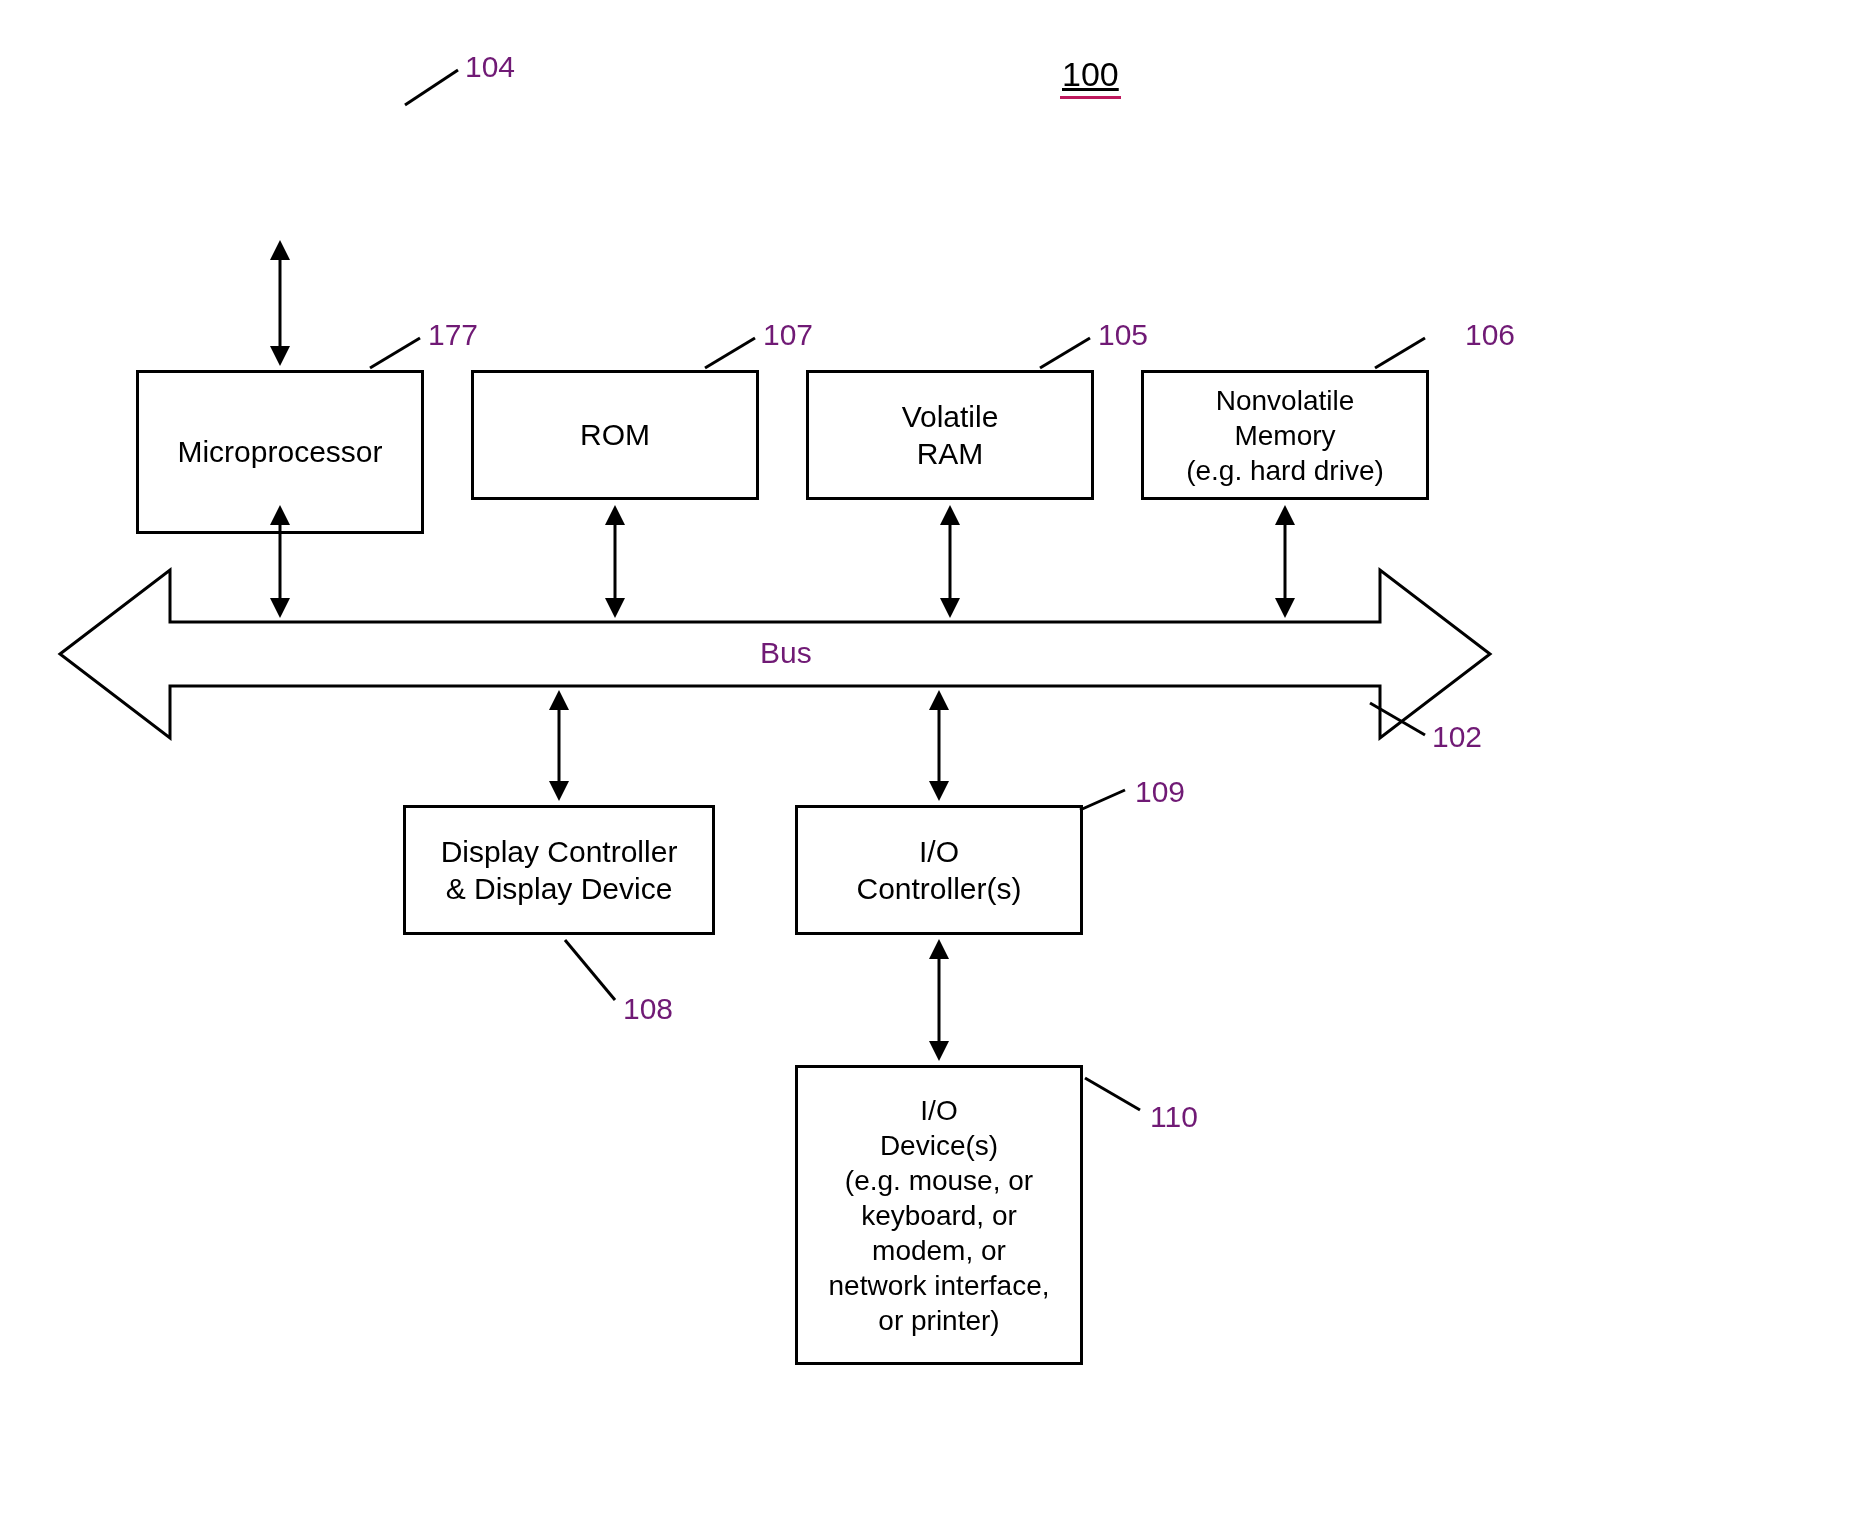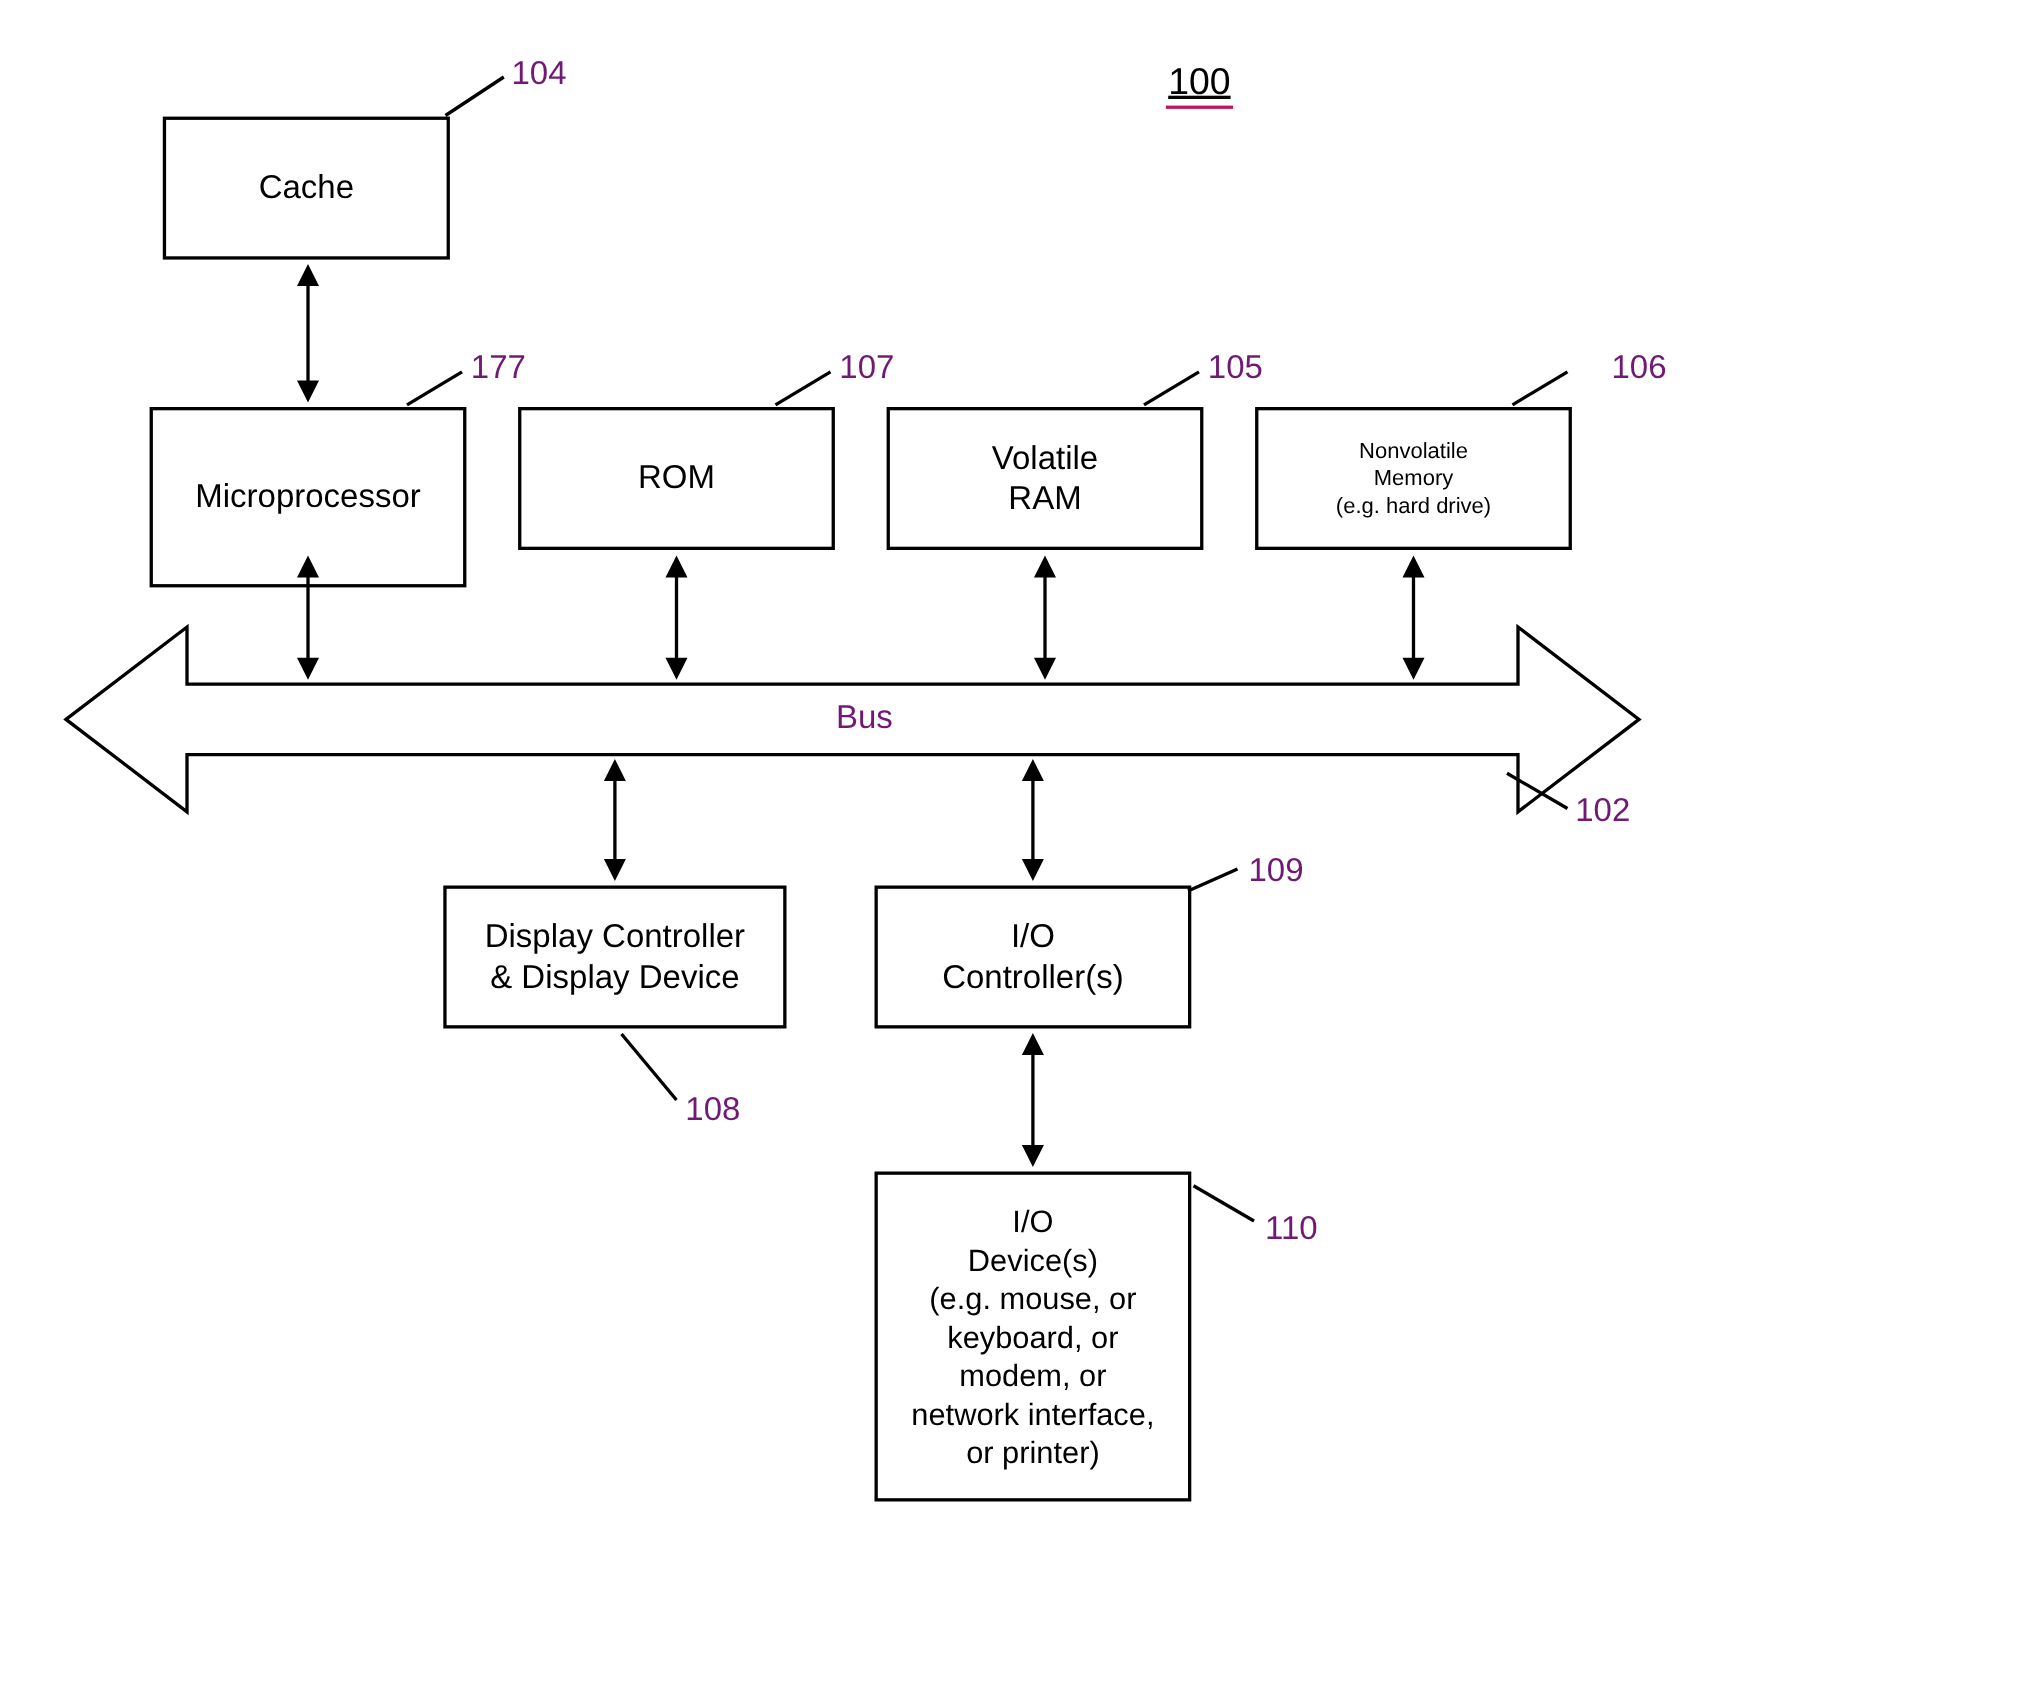--- a/index.html
+++ b/index.html
@@ -48,42 +48,39 @@
     pointer-events: none;
   }
 </style>
 </head>
 <body>
 
 <div class="stage">
 
   <div class="figno" style="left:1060px; top:55px;">100</div>
 
-  <div class="box" style="left:148px; top:106px; width:261px; height:130px;">
-    <span>Cache</span>
-  </div>
   <div class="label" style="left:465px; top:50px;">104</div>
 
   <div class="box" style="left:136px; top:370px; width:288px; height:164px;">
     <span>Microprocessor</span>
   </div>
   <div class="label" style="left:428px; top:318px;">177</div>
 
   <div class="box" style="left:471px; top:370px; width:288px; height:130px;">
     <span>ROM</span>
   </div>
   <div class="label" style="left:763px; top:318px;">107</div>
 
   <div class="box" style="left:806px; top:370px; width:288px; height:130px;">
     <span style="white-space:pre-line;">Volatile
 RAM</span>
   </div>
   <div class="label" style="left:1098px; top:318px;">105</div>
 
-  <div class="box" style="left:1141px; top:370px; width:288px; height:130px; font-size:20px;">
+  <div class="box" style="left:1141px; top:370px; width:288px; height:130px; font-size:28px;">
     <span style="white-space:pre-line;">Nonvolatile
 Memory
 (e.g. hard drive)</span>
   </div>
   <div class="label" style="left:1433px; top:318px;margin-left:32px;">106</div>
 
   <div class="label" style="left:760px; top:636px; font-size:30px;">Bus</div>
   <div class="label" style="left:1432px; top:720px;">102</div>
 
   <div class="box" style="left:403px; top:805px; width:312px; height:130px;">

